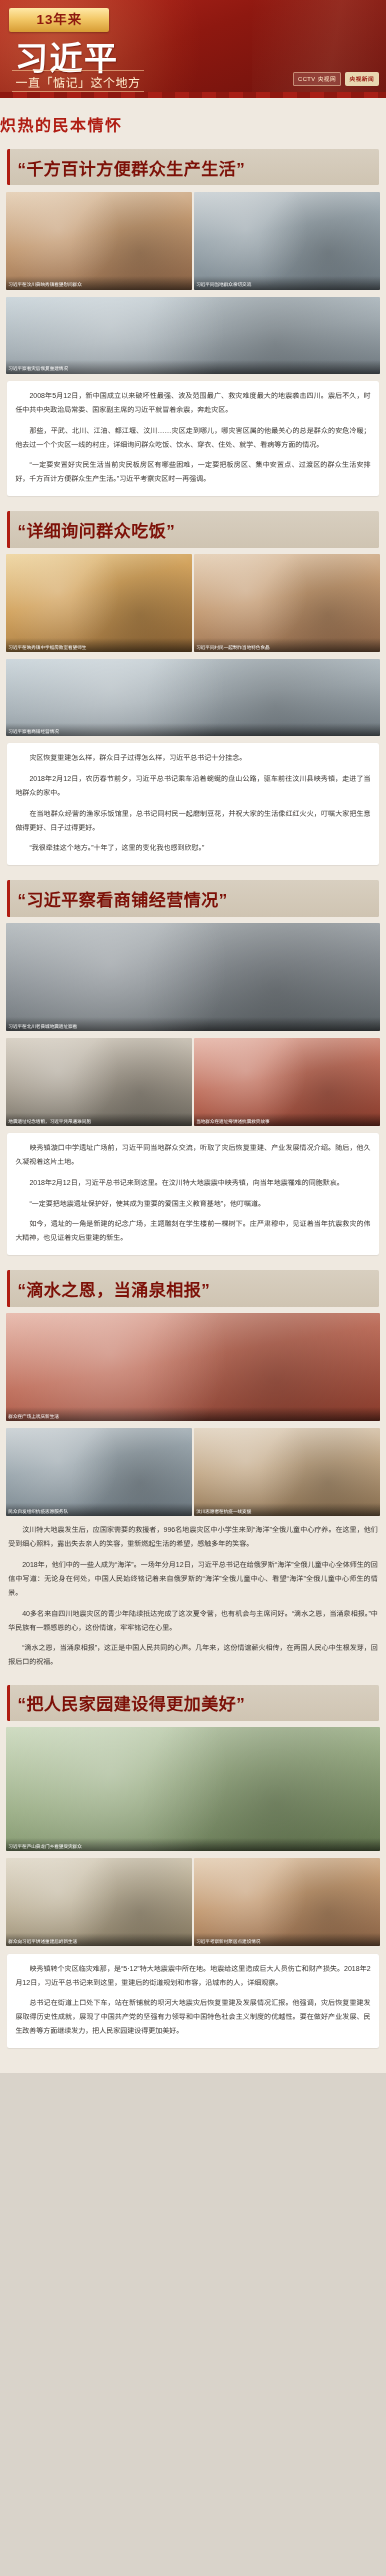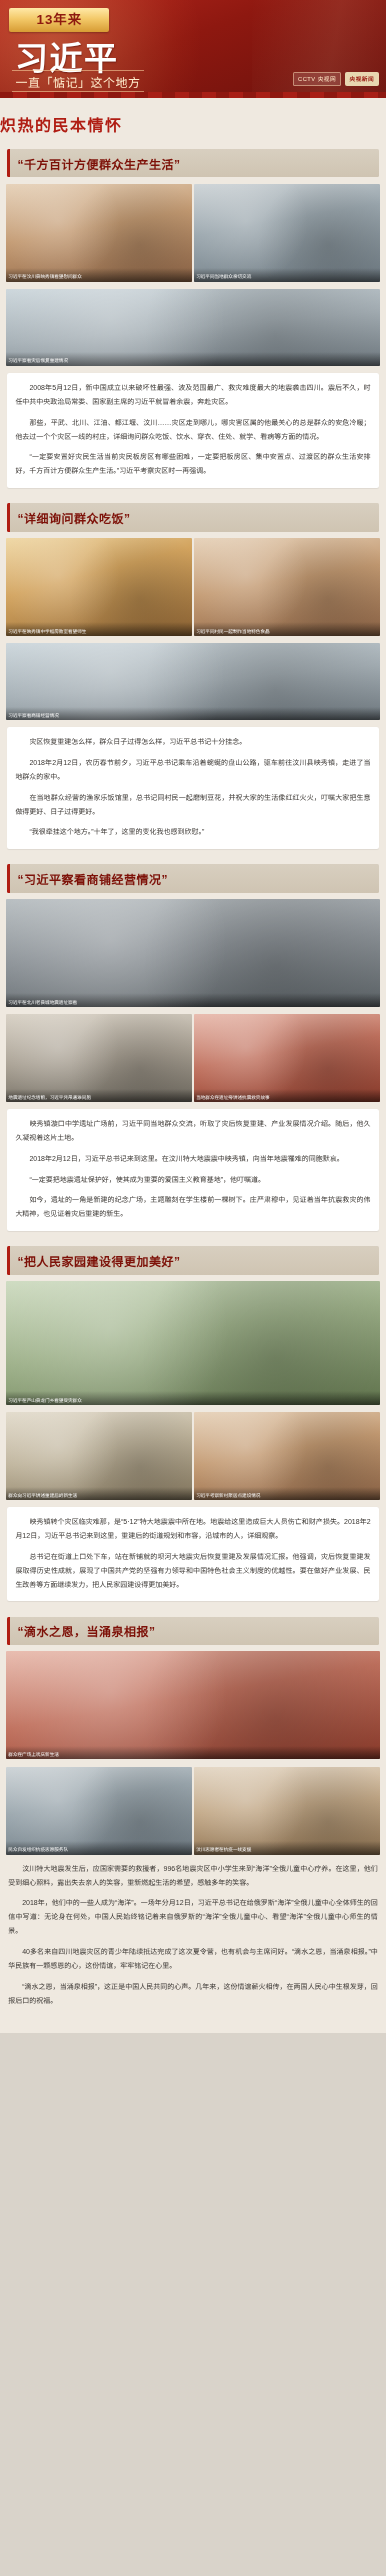--- a/index.html
+++ b/index.html
@@ -120,21 +120,21 @@
   }
 
   
   .section { padding: 0 0 3.1px; }
   .sec-head {
     margin: 3.1px 7.2px 6.2px;
     background: linear-gradient(180deg,#d8cfc0 0%, #cfc4b2 100%);
     border-left: 3.6px solid #b01d13;
     border-radius: 1.5px;
     padding: 5.7px 7.2px;
-    font-size: 12px;
+    font-size: 17px;
     font-weight: bold;
     color: #7d1108;
     letter-spacing: 0.5px;
   }
 
   
   .photos {
     margin: 0 6.2px 7.2px;
     display: grid;
     gap: 2.1px;
@@ -300,41 +300,20 @@
     </div>
     <div class="card">
       <p>映秀镇漩口中学遗址广场前，习近平同当地群众交流，听取了灾后恢复重建、产业发展情况介绍。随后，他久久凝视着这片土地。</p>
       <p>2018年2月12日，习近平总书记来到这里。在汶川特大地震震中映秀镇，向当年地震罹难的同胞默哀。</p>
       <p>“一定要把地震遗址保护好，使其成为重要的爱国主义教育基地”，他叮嘱道。</p>
       <p>如今，遗址的一角是新建的纪念广场，主题雕刻在学生楼前一棵树下。庄严肃穆中，见证着当年抗震救灾的伟大精神，也见证着灾后重建的新生。</p>
     </div>
   </div>
 
   <div class="section">
-    <div class="sec-head">“把人民家园建设得更加美好”</div>
-    <div class="photos g-1">
-      <div class="ph h240 sc-green">
-        <div class="cap">习近平在芦山县龙门乡看望受灾群众</div>
-      </div>
-    </div>
-    <div class="photos g-2">
-      <div class="ph h170 sc-village">
-        <div class="cap">群众向习近平讲述重建后的新生活</div>
-      </div>
-      <div class="ph h170 sc-warm">
-        <div class="cap">习近平考察新村聚居点建设情况</div>
-      </div>
-    </div>
-    <div class="card">
-      <p>映秀镇转个灾区临灾难那，是“5·12”特大地震震中所在地。地震给这里造成巨大人员伤亡和财产损失。2018年2月12日，习近平总书记来到这里，重建后的街道规划和市容，沿城市的人，详细观察。</p>
-      <p>总书记在街道上口处下车，站在新铺就的坝河大地震灾后恢复重建及发展情况汇报。他强调，灾后恢复重建发展取得历史性成就，展现了中国共产党的坚强有力领导和中国特色社会主义制度的优越性。要在做好产业发展、民生改善等方面继续发力，把人民家园建设得更加美好。</p>
-    </div>
-  </div>
-
-  <div class="section">
     <div class="sec-head">“滴水之恩，当涌泉相报”</div>
     <div class="photos g-1">
       <div class="ph h210 sc-red">
         <div class="cap">群众在广场上欢庆新生活</div>
       </div>
     </div>
     <div class="photos g-2">
       <div class="ph h170 sc-crowd">
         <div class="cap">民众自发组织抗疫志愿服务队</div>
       </div>
@@ -343,15 +322,36 @@
       </div>
     </div>
     <div class="plain-text">
       <p>汶川特大地震发生后，应国家需要的救援者，996名地震灾区中小学生来到“海洋”全俄儿童中心疗养。在这里，他们受到细心照料，露出失去亲人的笑容，重新燃起生活的希望，感触多年的笑容。</p>
       <p>2018年，他们中的一些人成为“海洋”。一场年分月12日，习近平总书记在给俄罗斯“海洋”全俄儿童中心全体师生的回信中写道：无论身在何处，中国人民始终铭记着来自俄罗斯的“海洋”全俄儿童中心、看望“海洋”全俄儿童中心师生的情景。</p>
       <p>40多名来自四川地震灾区的青少年陆续抵达完成了这次夏令营，也有机会与主席问好。“滴水之恩，当涌泉相报。”中华民族有一颗感恩的心，这份情谊，牢牢铭记在心里。</p>
       <p>“滴水之恩，当涌泉相报”，这正是中国人民共同的心声。几年来，这份情谊薪火相传，在两国人民心中生根发芽，回报后口的祝福。</p>
     </div>
   </div>
 
+  <div class="section">
+    <div class="sec-head">“把人民家园建设得更加美好”</div>
+    <div class="photos g-1">
+      <div class="ph h240 sc-green">
+        <div class="cap">习近平在芦山县龙门乡看望受灾群众</div>
+      </div>
+    </div>
+    <div class="photos g-2">
+      <div class="ph h170 sc-village">
+        <div class="cap">群众向习近平讲述重建后的新生活</div>
+      </div>
+      <div class="ph h170 sc-warm">
+        <div class="cap">习近平考察新村聚居点建设情况</div>
+      </div>
+    </div>
+    <div class="card">
+      <p>映秀镇转个灾区临灾难那，是“5·12”特大地震震中所在地。地震给这里造成巨大人员伤亡和财产损失。2018年2月12日，习近平总书记来到这里，重建后的街道规划和市容，沿城市的人，详细观察。</p>
+      <p>总书记在街道上口处下车，站在新铺就的坝河大地震灾后恢复重建及发展情况汇报。他强调，灾后恢复重建发展取得历史性成就，展现了中国共产党的坚强有力领导和中国特色社会主义制度的优越性。要在做好产业发展、民生改善等方面继续发力，把人民家园建设得更加美好。</p>
+    </div>
+  </div>
+
   <div class="footer-space"></div>
 </div>
 
 
 </body></html>

